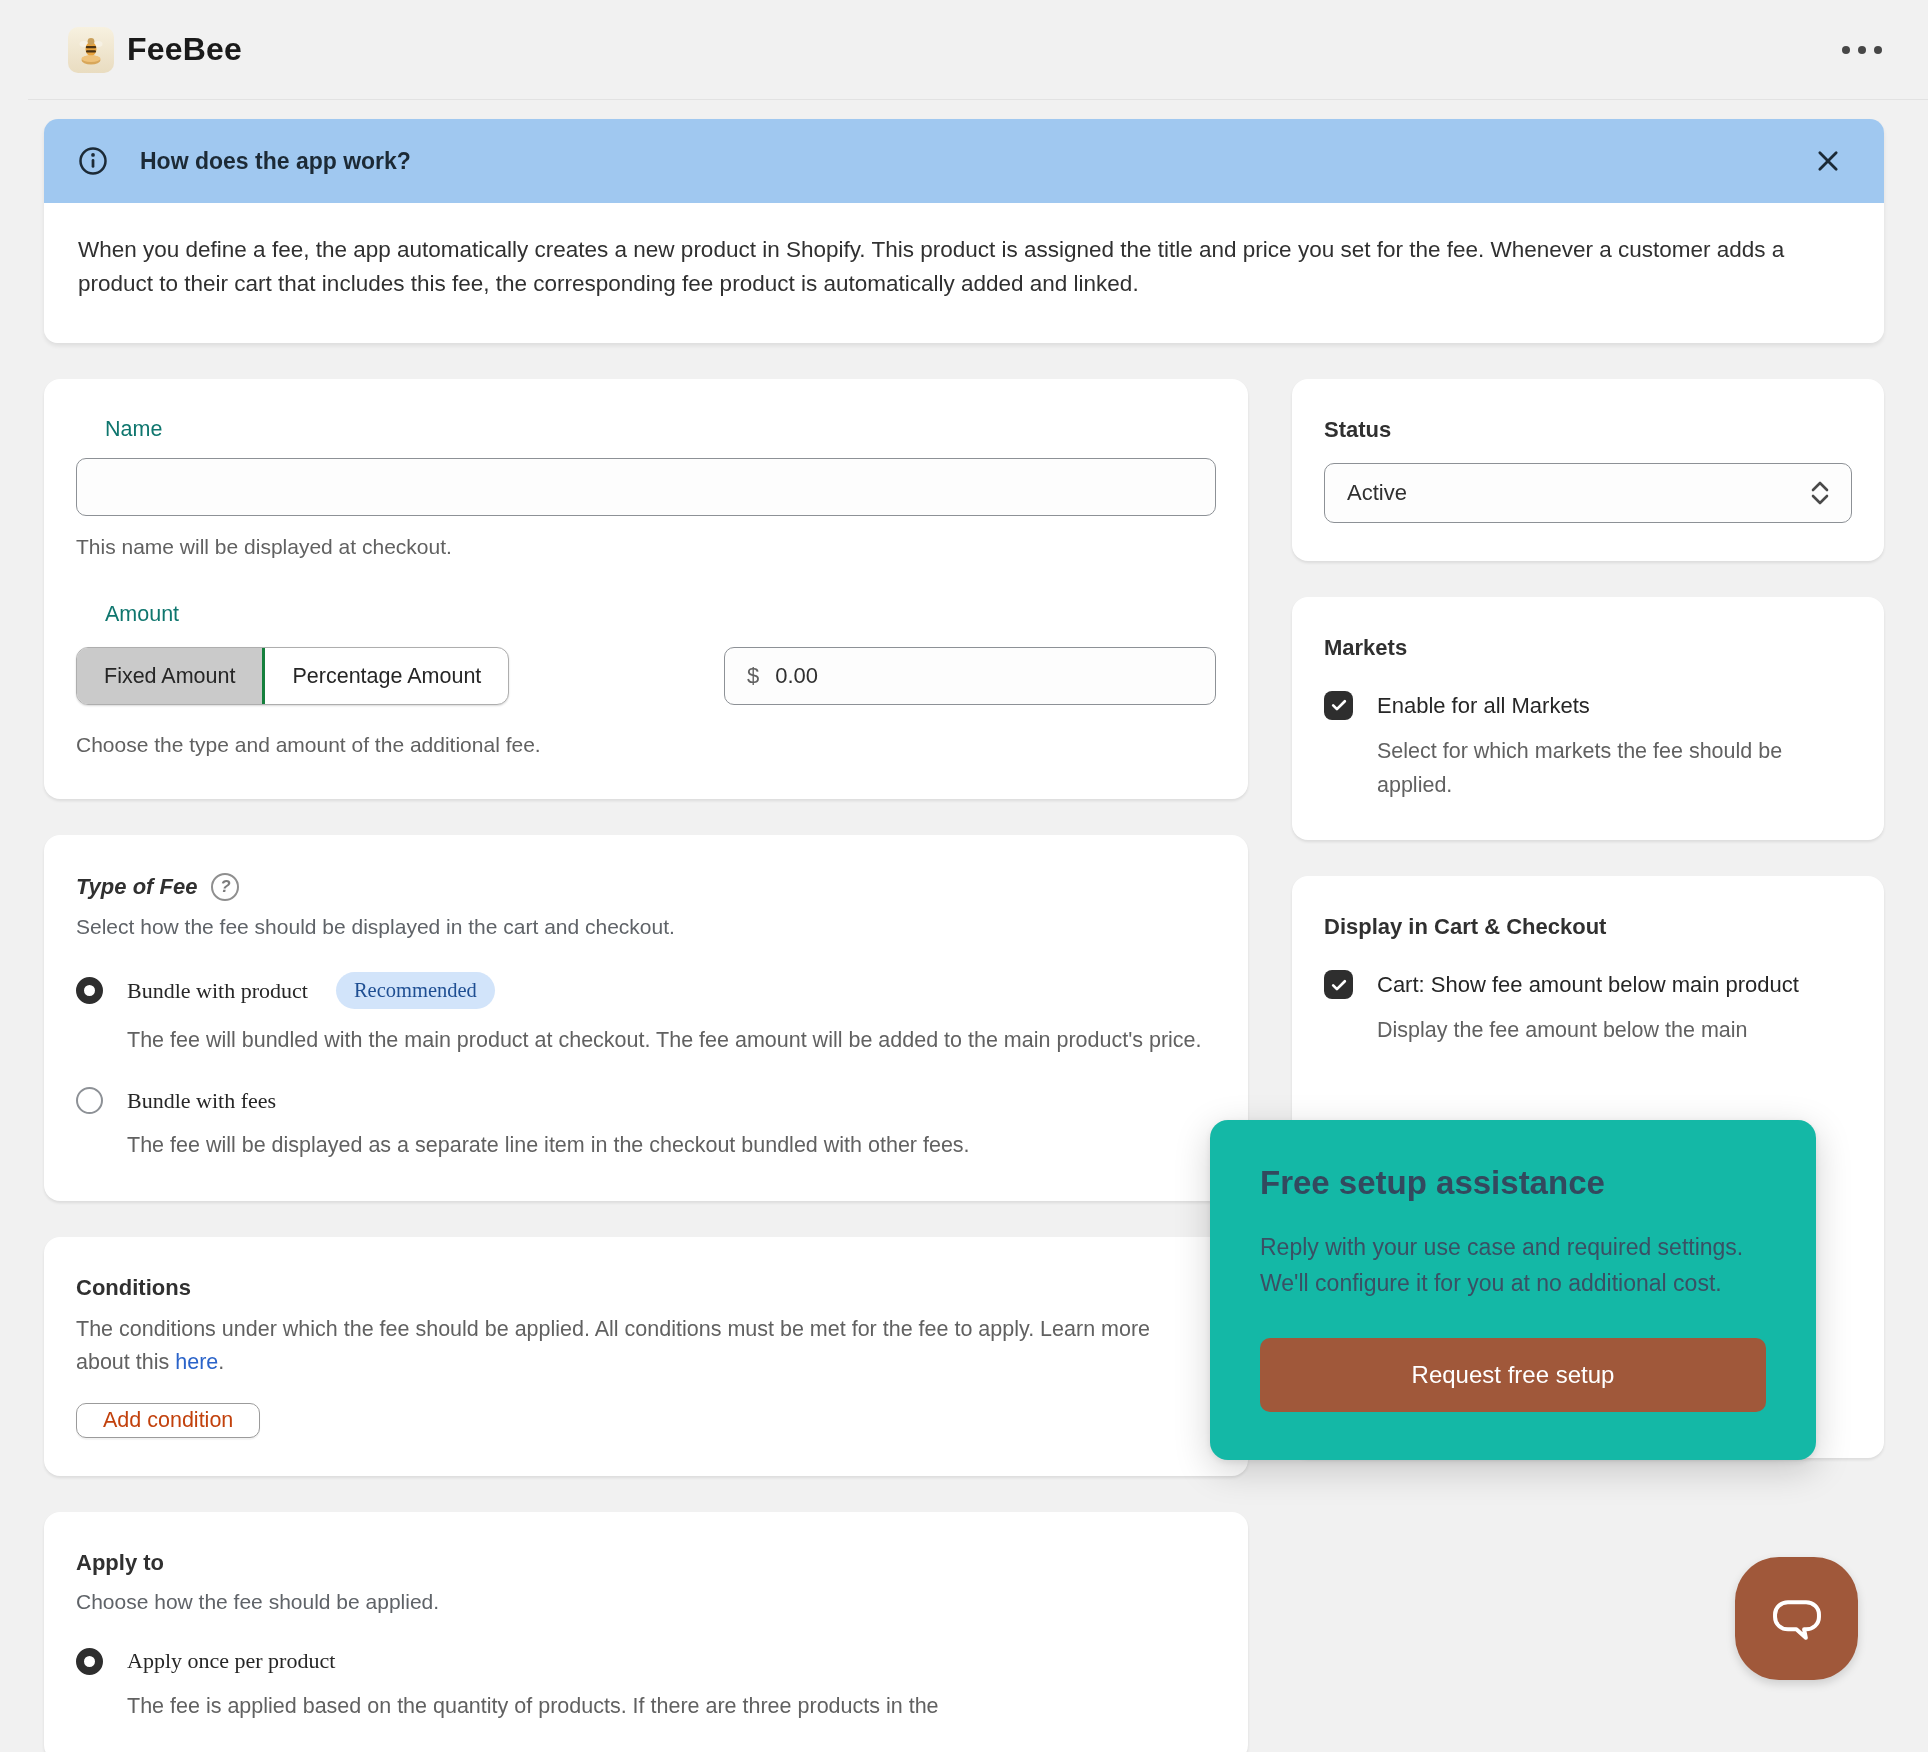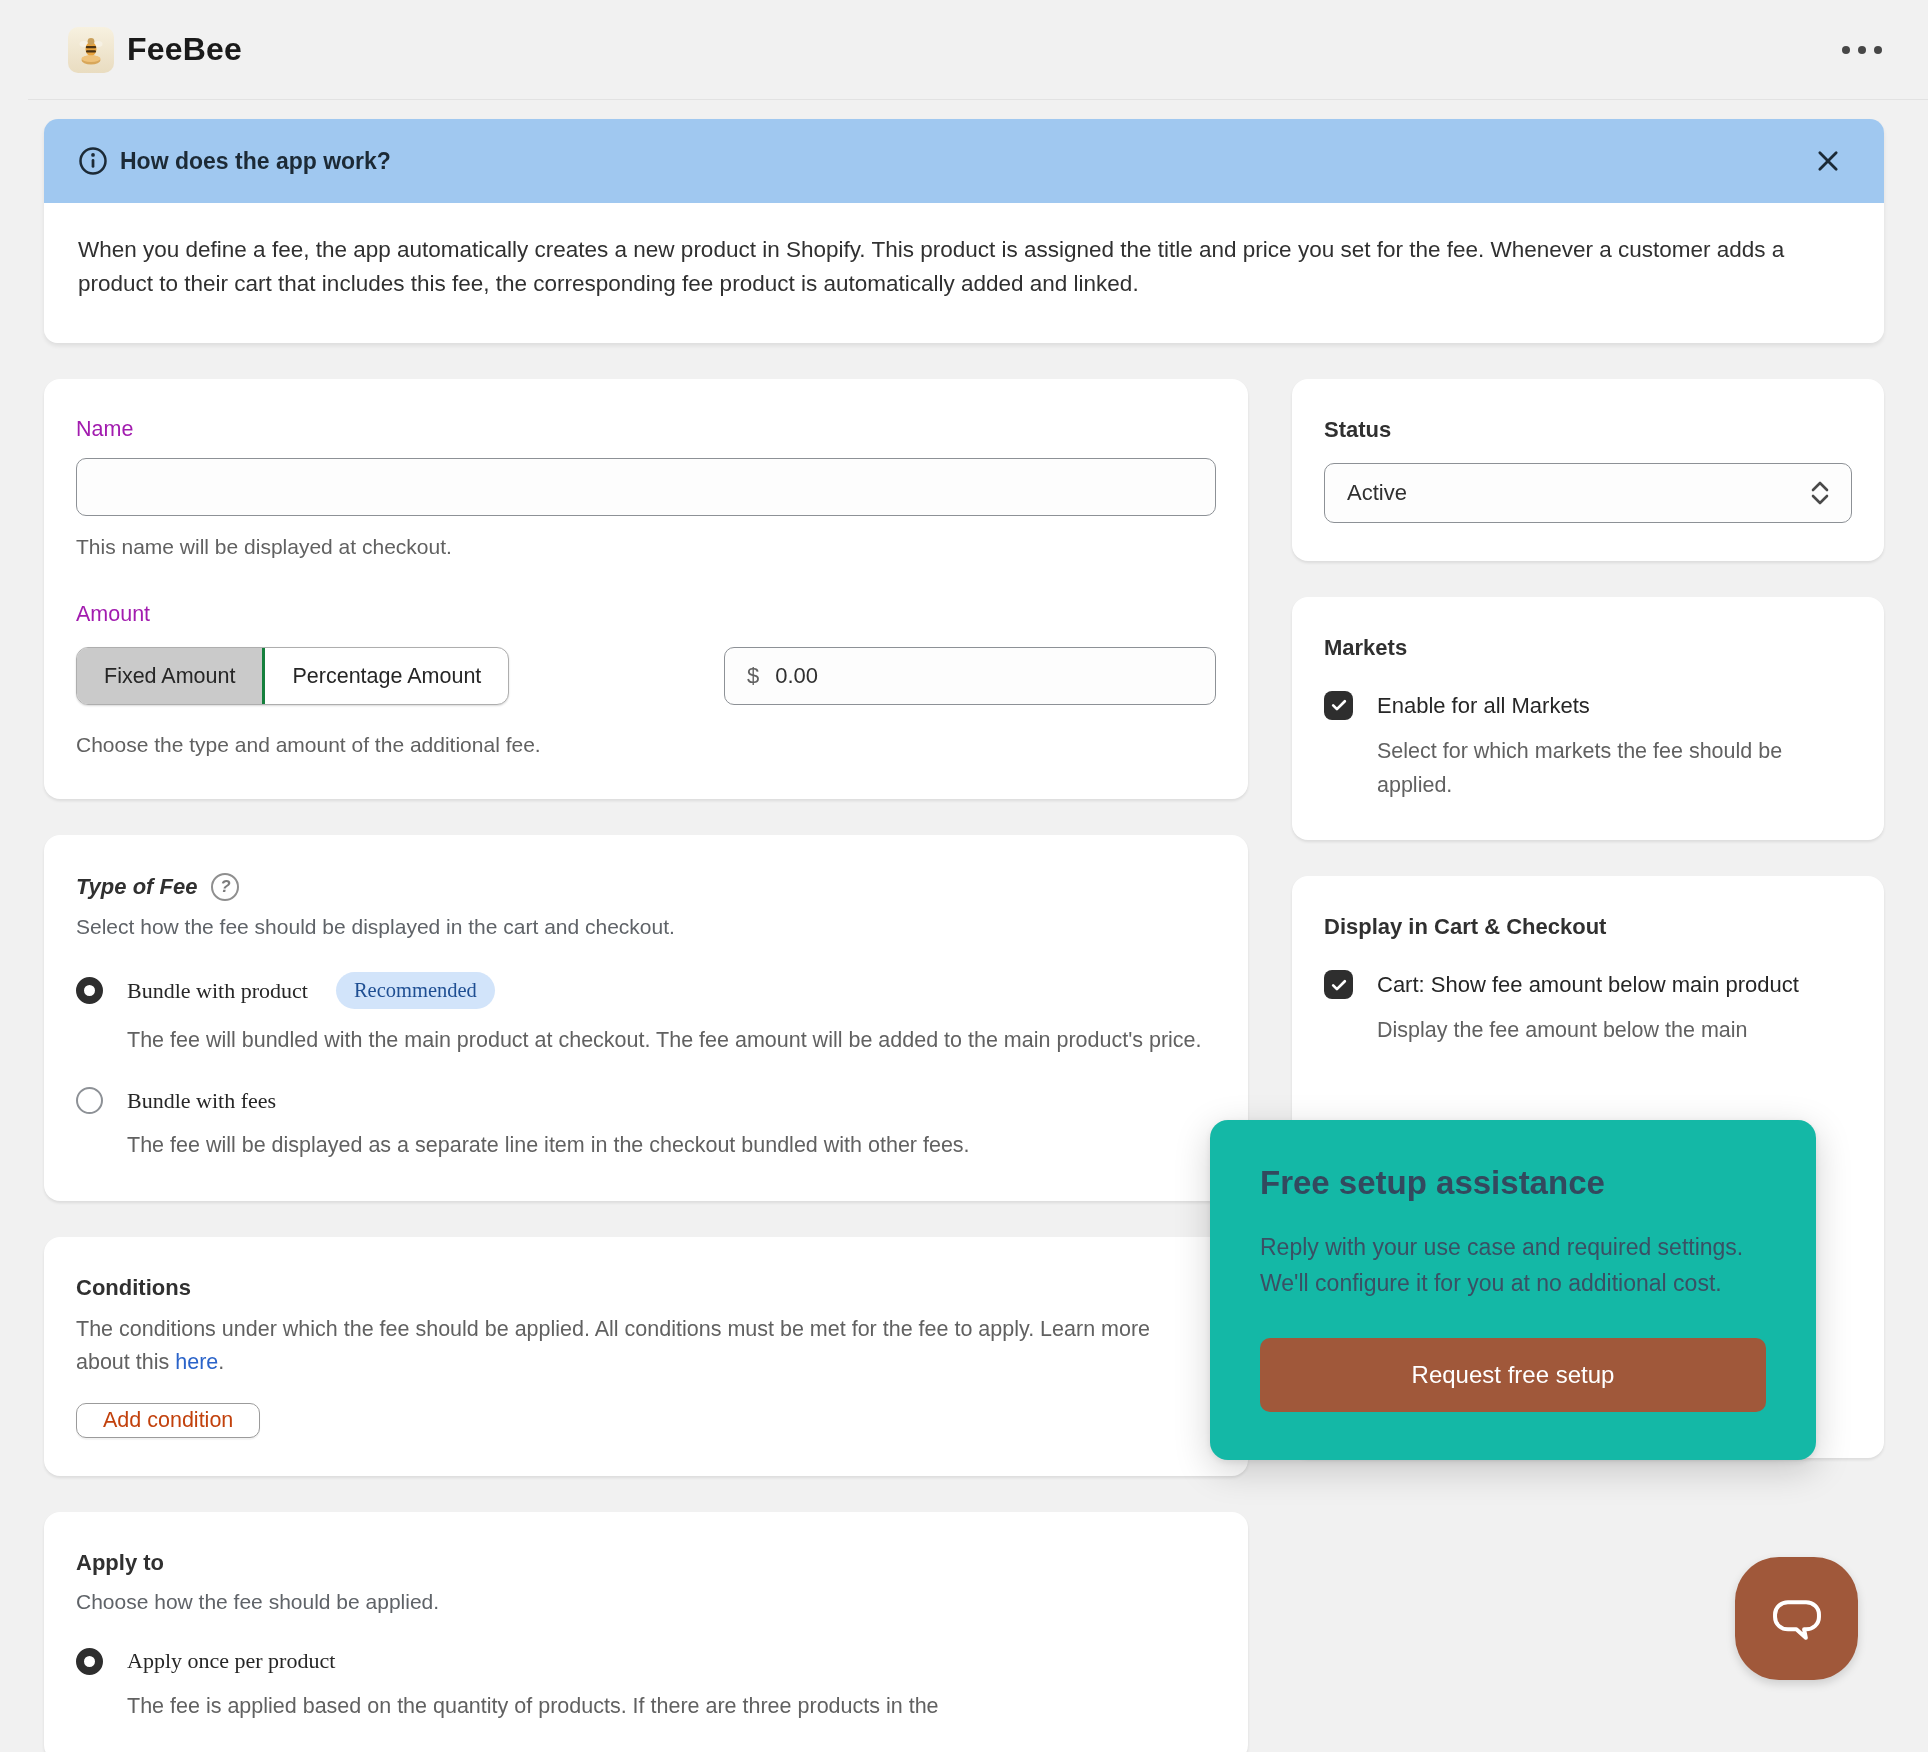--- a/index.html
+++ b/index.html
@@ -12,28 +12,28 @@
   .app-header{height:100px;display:flex;align-items:center;padding:0 40px;border-bottom:1px solid #e2e2e2;margin-left:28px;}
   .app-icon{width:46px;height:46px;border-radius:10px;background:linear-gradient(180deg,#f7f1e0,#e9dcc0);display:flex;align-items:center;justify-content:center;flex:none;}
   .app-title{font-size:32px;font-weight:700;color:#1a1a1a;margin-left:13px;letter-spacing:.2px;}
   .menu-dots{margin-left:auto;display:flex;gap:8px;padding:14px 6px;cursor:pointer;}
   .menu-dots i{width:8px;height:8px;border-radius:50%;background:#474747;display:block;}
   
   .content{padding:19px 44px 0;display:grid;grid-template-columns:1204px 592px;column-gap:44px;align-items:start;}
   .col-left,.col-right{display:flex;flex-direction:column;gap:36px;}
   
   .banner{grid-column:1 / -1;margin-bottom:36px;border-radius:14px;box-shadow:0 3px 4px rgba(0,0,0,.08);}
-  .banner-head{background:#a0c8f0;border-radius:14px 14px 0 0;height:84px;display:flex;align-items:center;padding:0 34px;gap:12px;}
+  .banner-head{background:#a0c8f0;border-radius:14px 14px 0 0;height:84px;display:flex;align-items:center;padding:0 34px;gap:32px;}
   .banner-title{font-size:23px;font-weight:700;color:#1c2a36;}
   .banner-close{margin-left:auto;display:flex;align-items:center;justify-content:center;width:44px;height:44px;cursor:pointer;}
   .banner-body{background:#fff;border-radius:0 0 14px 14px;padding:30px 34px 42px;font-size:22.5px;line-height:1.5;color:#303030;max-width:100%;}
   
   .card{background:#fff;border-radius:16px;box-shadow:0 2px 3px rgba(0,0,0,.09);padding:38px 32px;}
   .card-title{font-size:22px;font-weight:700;color:#303030;}
-  .field-label{font-size:21.5px;font-weight:400;color:#a21caf;}
+  .field-label{font-size:21.5px;font-weight:400;color:#0f766e;margin-left:29px;}
   .helper{font-size:21px;color:#616161;margin-top:15px;line-height:1.5;}
   .card-subtitle{font-size:21px;color:#5f6368;margin-top:10px;line-height:1.5;}
   .title-row{display:flex;align-items:center;gap:14px;font-style:italic;}
   
   .text-input{width:100%;height:58px;border:1px solid #8d9196;border-radius:10px;background:#fdfdfd;margin-top:16px;outline:none;font-size:22px;padding:0 20px;font-family:inherit;}
   .amount-row{display:flex;align-items:center;margin-top:20px;}
   .segmented{display:flex;border:1px solid #aeaeae;border-radius:12px;overflow:hidden;background:#fff;box-shadow:0 1px 2px rgba(0,0,0,.15);}
   .segment{height:56px;display:flex;align-items:center;padding:0 27px;font-size:21.5px;color:#262626;cursor:pointer;white-space:nowrap;}
   .segment.selected{background:#cacaca;border-right:3px solid #15803d;}
   .money-input{margin-left:auto;width:492px;height:58px;border:1px solid #8d9196;border-radius:10px;background:#fdfdfd;display:flex;align-items:center;padding:0 22px;gap:16px;font-size:22px;cursor:text;}

